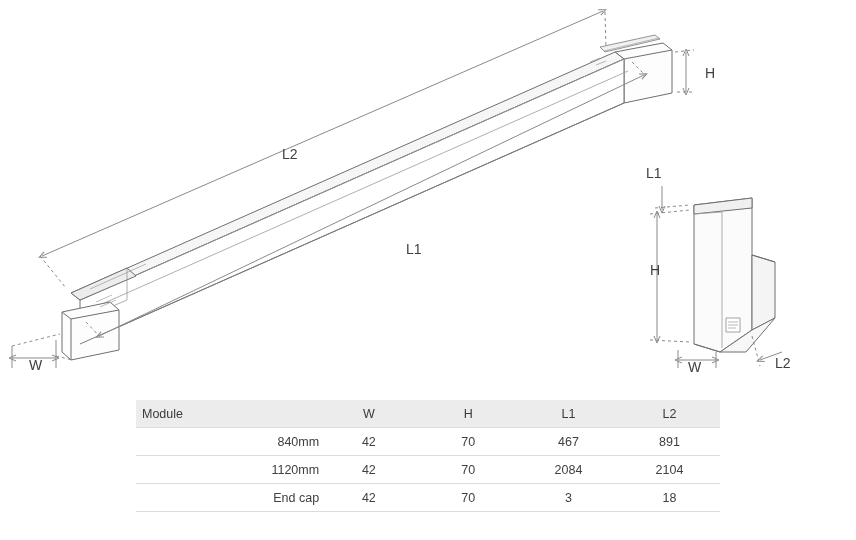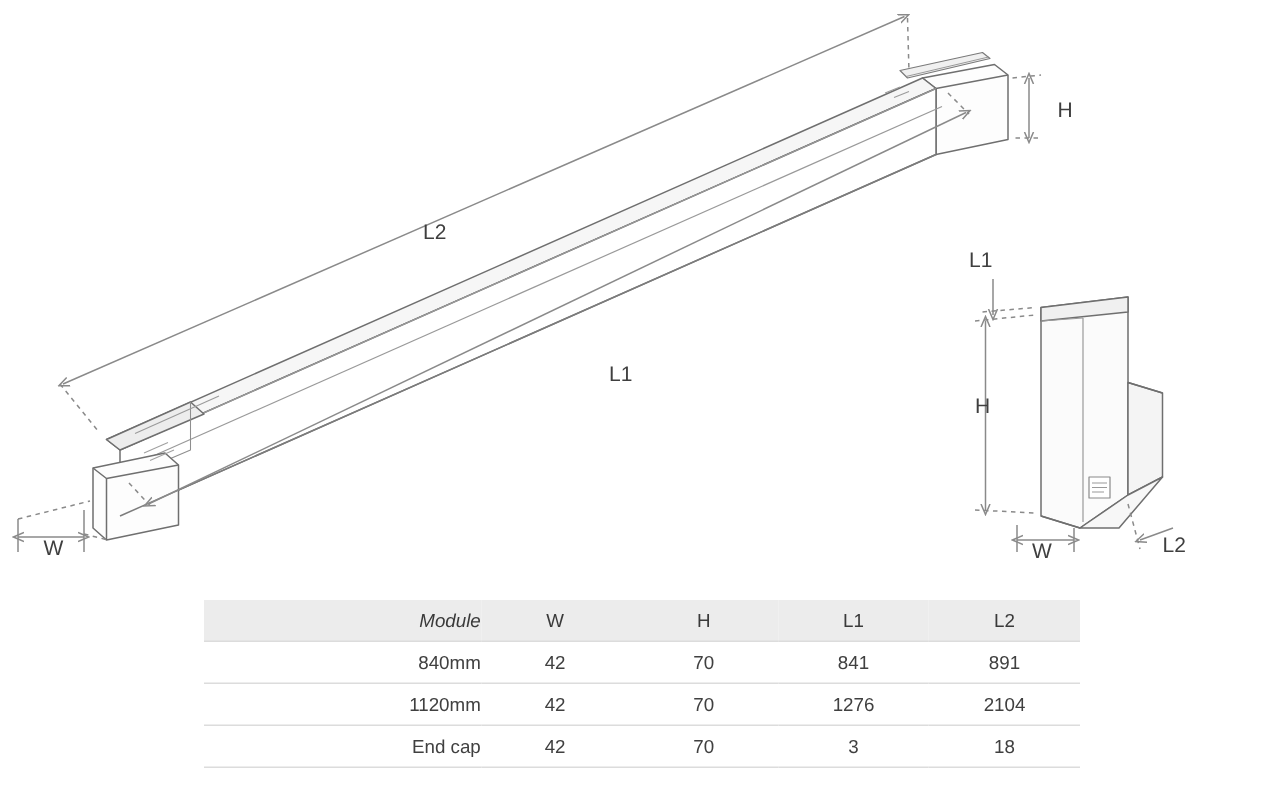--- a/index.html
+++ b/index.html
@@ -44,23 +44,22 @@
     border-bottom:1px solid #dcdcdc;
     font-size:12.5px;
     color:#3a3a3a;
   }
   .spec-table .col-module{
     text-align:right;
     padding-left:18px;
     width:170px;
   }
   .spec-table thead .col-module{
-    padding-left:20px;
-    text-align:right;
-    font-style:italic;
+    padding-left:6px;
+    text-align:left;
   }
   .spec-table tbody tr:last-child td{border-bottom:1px solid #dcdcdc;}
   .col-w{width:103px;}
   .col-h{width:103px;}
   .col-l1{width:104px;}
   .col-l2{width:104px;}
 </style>
 </head>
 <body>
 
@@ -188,28 +187,28 @@
         <th class="col-h">H</th>
         <th class="col-l1">L1</th>
         <th class="col-l2">L2</th>
       </tr>
     </thead>
     <tbody>
       <tr>
         <td class="col-module">840mm</td>
         <td>42</td>
         <td>70</td>
-        <td>841</td>
+        <td>467</td>
         <td>891</td>
       </tr>
       <tr>
         <td class="col-module">1120mm</td>
         <td>42</td>
         <td>70</td>
-        <td>1276</td>
+        <td>2084</td>
         <td>2104</td>
       </tr>
       <tr>
         <td class="col-module">End cap</td>
         <td>42</td>
         <td>70</td>
         <td>3</td>
         <td>18</td>
       </tr>
     </tbody>

